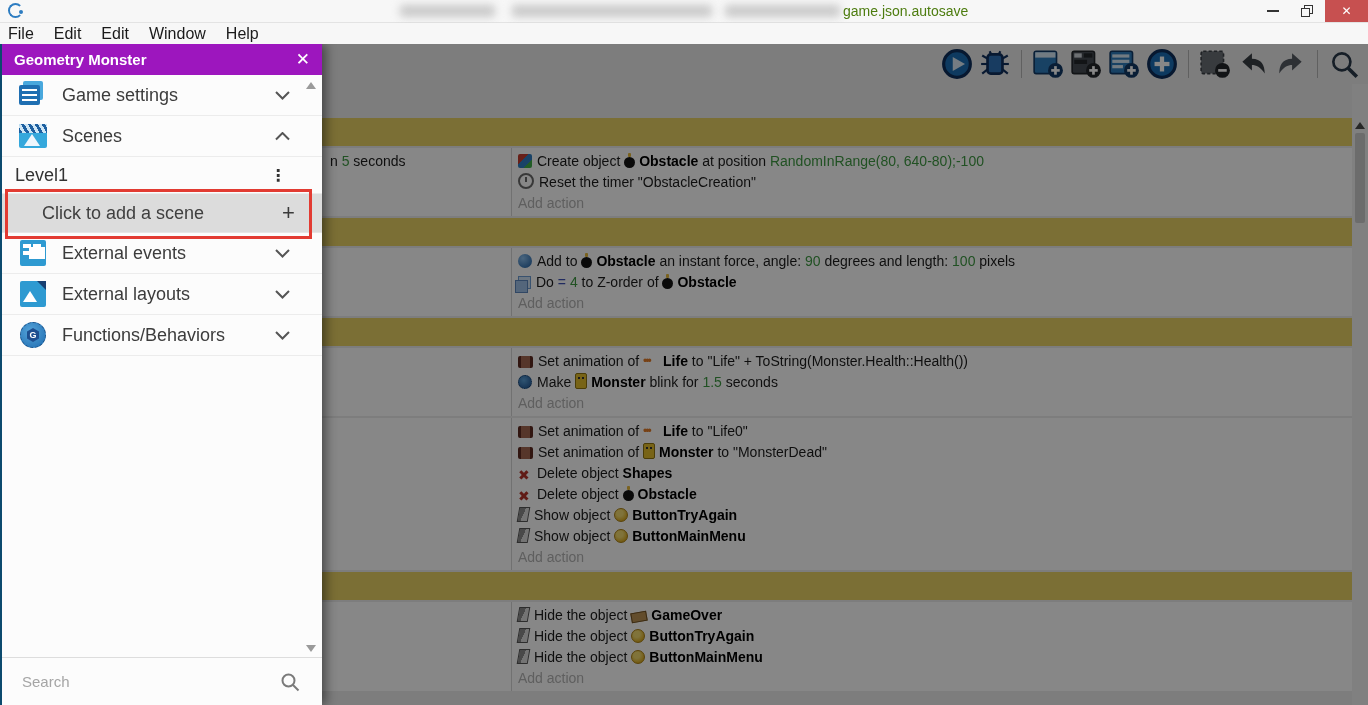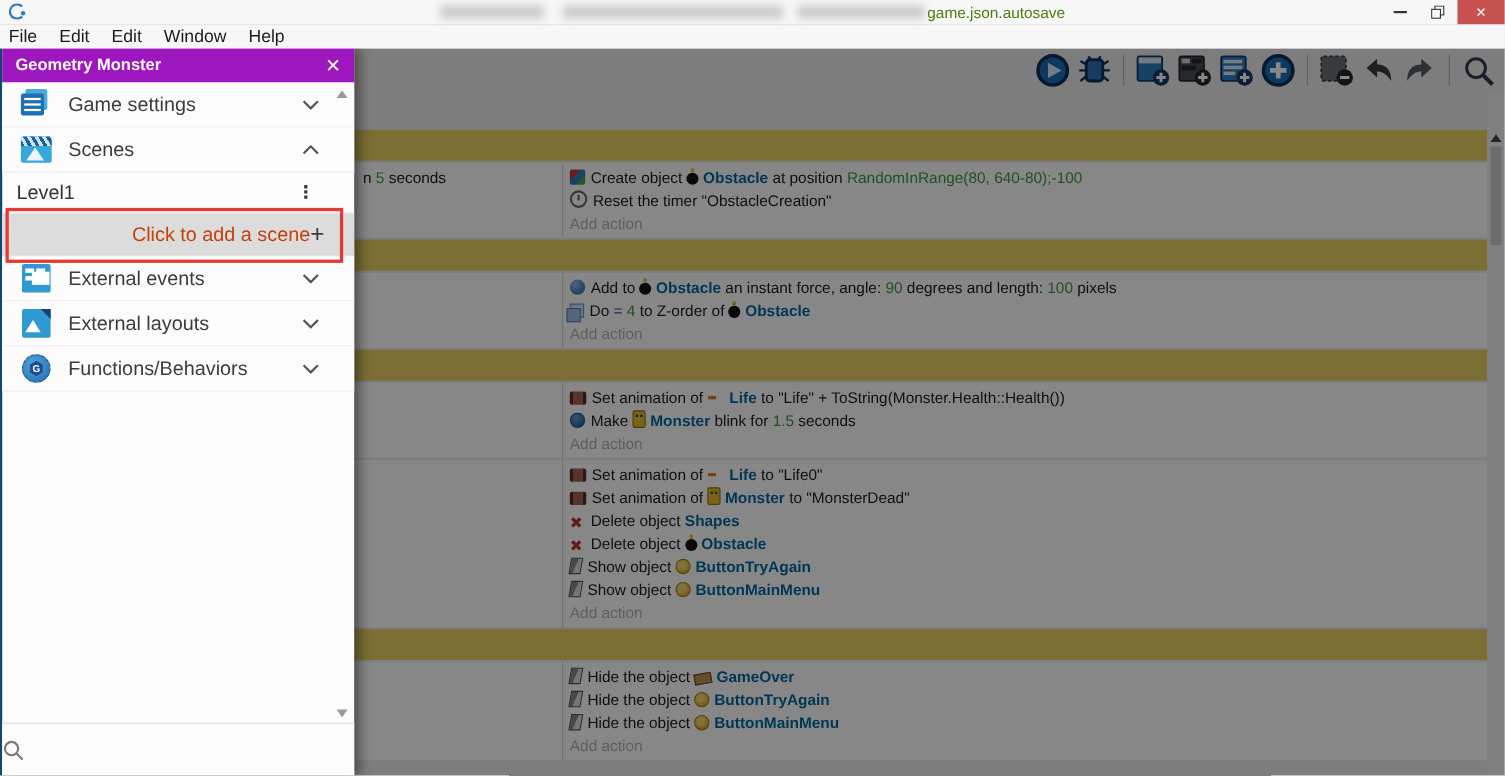--- a/index.html
+++ b/index.html
@@ -36,21 +36,21 @@
   #events{position:absolute;left:322px;top:40px;right:16px;bottom:0;background:#ececec;overflow:hidden}
   .group-bar{height:28px;background:#e9d264;margin-bottom:2px}
   .group-bar.first{margin-top:34px}
   .event-row{display:flex;background:#fff;margin-bottom:2px;font-size:14px;color:#1c1c1c}
   .cond{width:190px;flex:0 0 auto;border-right:1px solid #d6d6d6;padding:3px 0 2px 8px;box-sizing:border-box}
   .acts{flex:1;padding:3px 0 2px 6px;overflow:hidden}
   .line{height:21px;line-height:21px;white-space:nowrap}
   .add-action{height:21px;line-height:21px;color:#b3b3b3}
   .grn{color:#3f9a43}
   .eqc{color:#3f51b5}
-  .obj{font-weight:bold;color:#0369a1}
+  .obj{font-weight:bold;color:#000000}
 
   
   .licon{display:inline-block;vertical-align:-2px;margin-right:5px}
   .ic-create{width:14px;height:14px;border-radius:2px;
     background:linear-gradient(135deg,#c23b2e 0 38%,#2e7dc2 38% 68%,#3fae49 68%)}
   .ic-timer{width:12px;height:12px;border:2px solid #6b6b6b;border-radius:50%;position:relative;box-sizing:content-box}
   .ic-timer::before{content:"";position:absolute;left:5px;top:2px;width:2px;height:5px;background:#6b6b6b}
   .ic-force{width:14px;height:14px;border-radius:50%;background:radial-gradient(circle at 35% 30%,#8cc0ef,#1d5c9e)}
   .ic-zorder{width:11px;height:11px;background:#cfe0f4;border:1px solid #6d9bd1;position:relative}
   .ic-zorder::before{content:"";position:absolute;left:-4px;top:3px;width:11px;height:11px;background:#9fc0e8;border:1px solid #5d87bd}
@@ -92,21 +92,21 @@
     padding:0 12px;font-size:15px;font-weight:bold}
   #drawer-close{margin-left:auto;font-size:17px;font-weight:normal;cursor:default}
   .d-item{height:40px;display:flex;align-items:center;border-bottom:1px solid #ececec;background:#fcfcfc;position:relative}
   .d-icon{width:30px;height:30px;margin:0 14px 0 16px;flex:0 0 auto;position:relative}
   .d-label{font-size:18px;color:#3c3c3c}
   .chev{margin-left:auto;margin-right:32px}
   .scene-row{height:36px;display:flex;align-items:center;border-bottom:1px solid #ececec}
   .scene-row .d-label{margin-left:13px;color:#333}
   .dots{margin-left:auto;margin-right:36px;font-size:16px;font-weight:bold;color:#333;letter-spacing:0}
   #add-scene{height:38px;background:#dcdcdc;display:flex;align-items:center;border-bottom:1px solid #e6e6e6}
-  #add-scene .d-label{flex:1;text-align:right;color:#c2410c;}
+  #add-scene .d-label{flex:1;text-align:left;color:#404040;padding-left:40px}
   #add-scene .plus{width:40px;font-size:22px;color:#3a3a3a;text-align:left}
   
   .gs-back{position:absolute;left:5px;top:1px;width:20px;height:19px;background:#49a8dd;border-radius:2px}
   .gs-front{position:absolute;left:1px;top:5px;width:21px;height:20px;background:#1f6fb2;border-radius:2px}
   .gs-front::before{content:"";position:absolute;left:3px;top:4px;width:15px;height:2px;background:#fff;
     box-shadow:0 5px 0 #fff,0 10px 0 #fff}
   .sc-body{position:absolute;left:1px;top:3px;width:28px;height:24px;background:#35a8dc;border-radius:2px}
   .sc-band{position:absolute;left:1px;top:3px;width:28px;height:9px;background:#1d5fa0;border-radius:2px 2px 0 0;
     background-image:repeating-linear-gradient(60deg,#1d5fa0 0 3px,#cfe6f5 3px 6px)}
   .sc-tri{position:absolute;left:6px;top:13px;width:0;height:0;border-left:8px solid transparent;
@@ -370,20 +370,21 @@
     <span class="d-label">Functions/Behaviors</span>
     <svg class="chev" width="15" height="9">
       <polyline points="1,1 7.5,7.5 14,1" fill="none" stroke="#555" stroke-width="2"></polyline>
     </svg>
   </div>
 
   <div id="drawer-scroll-up"></div>
   <div id="drawer-scroll-down"></div>
 
   <div id="drawer-search">
+    <input id="search-input" placeholder="Search" style="">
     <svg id="search-icon" width="20" height="20">
       <circle cx="8.5" cy="8.5" r="6" fill="none" stroke="#7a7a7a" stroke-width="2"></circle>
       <line x1="13" y1="13" x2="18.5" y2="18.5" stroke="#7a7a7a" stroke-width="2"></line>
     </svg>
   </div>
 </div>
 
 <div id="annotation-rect"></div>
 
 </body></html>

